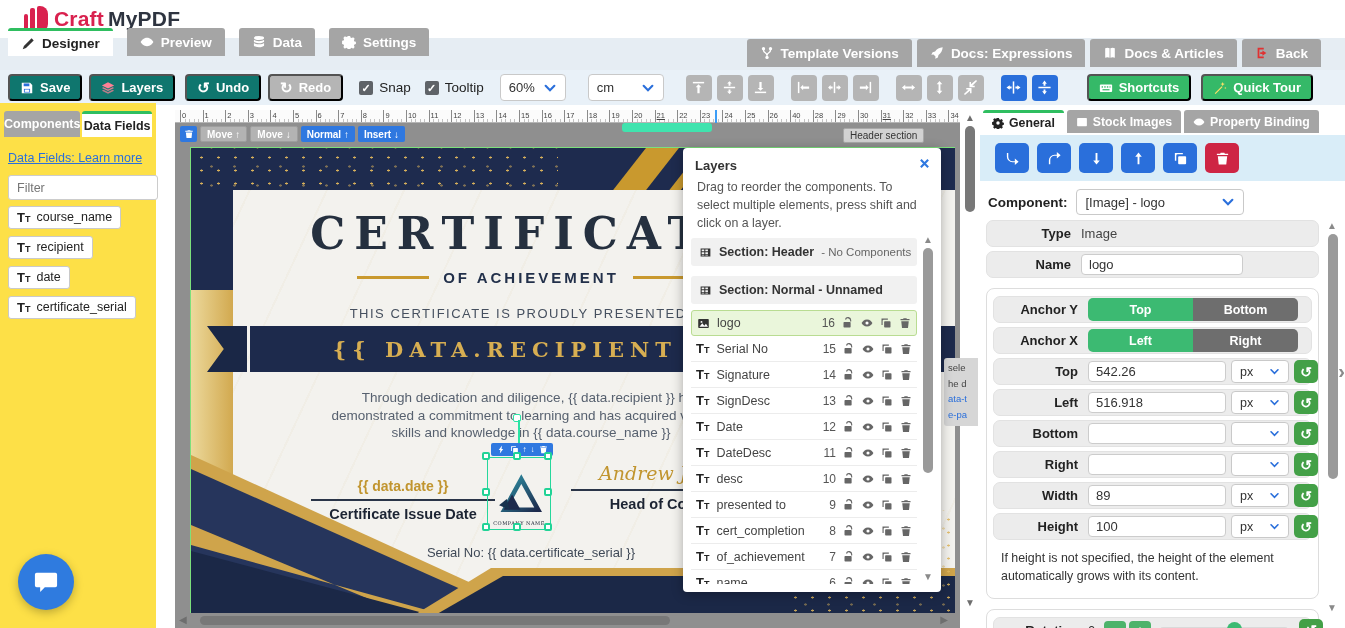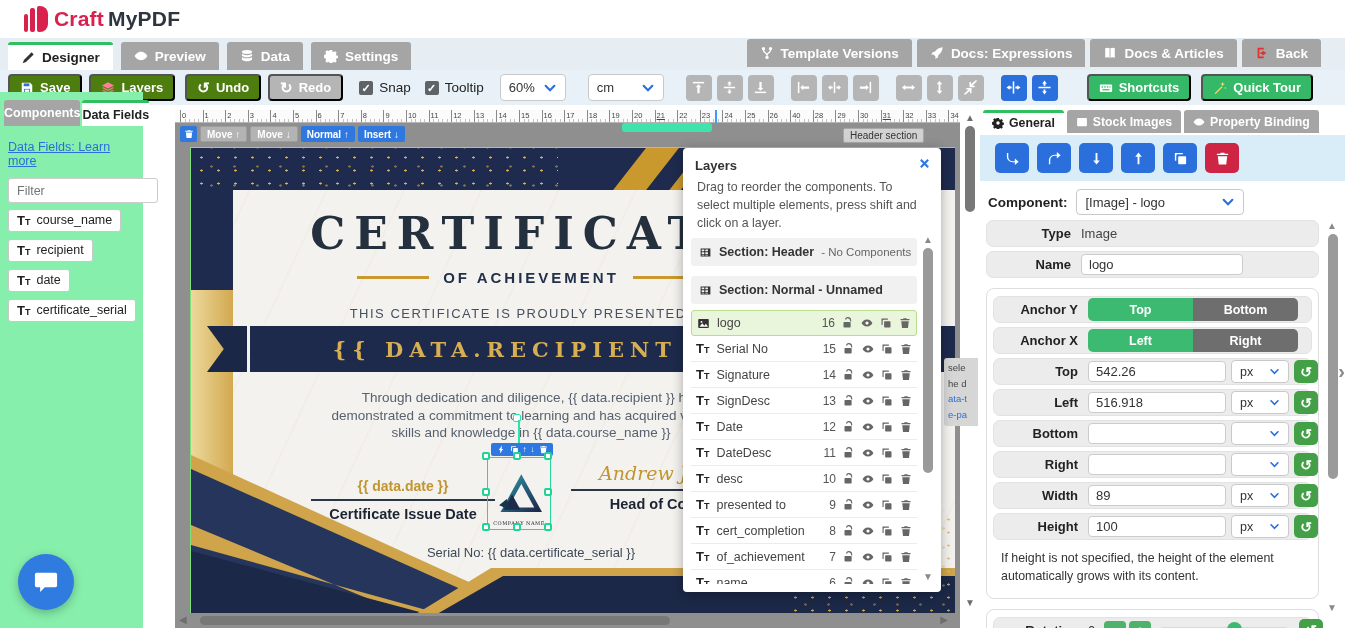--- a/index.html
+++ b/index.html
@@ -8,41 +8,41 @@
 #app{position:relative;width:1345px;height:628px;background:#fff;overflow:hidden}
 .icon{display:inline-flex;align-items:center;justify-content:center;line-height:0}
 
 .topbar{position:absolute;left:0;top:0;right:0;height:38px;background:#fff}
 .brand{position:absolute;left:24px;top:6px;display:flex;align-items:center;gap:4px;font-weight:bold;font-size:21px;letter-spacing:.2px}
 .brand .mark{display:flex;gap:2px;align-items:flex-end;margin-right:2px}
 .brand .mark i{display:block;background:#d9214e;border-radius:2px}
 .brand .a{color:#d9214e}.brand .b{color:#2e3440}
 
 .navrow{position:absolute;top:38px;left:0;right:0;height:32px;background:#e6edf3}
-.tabs-left{position:absolute;left:8px;bottom:0;display:flex;gap:8px;align-items:flex-end}
+.tabs-left{position:absolute;left:8px;bottom:14px;display:flex;gap:14px;align-items:flex-end}
 .tabs-right{position:absolute;right:24px;bottom:3px;display:flex;gap:5px;align-items:flex-end}
 .tab{height:28px;padding:0 13px;display:flex;align-items:center;gap:7px;background:#a5a5a5;color:#fff;font-weight:bold;font-size:13.5px;border-radius:3px 3px 0 0;white-space:nowrap}
 .tab .icon{color:#fff}
 .tab.active{background:#fff;color:#222;border-top:3px solid #2fbe60}
 .tab.active .icon{color:#333}
 
 .toolrow{position:absolute;top:70px;left:0;right:0;height:35px;background:#e9f1f8;display:flex;align-items:center;padding-left:8px}
 .btn{display:inline-flex;align-items:center;gap:6px;padding:0 10px;height:27px;border-radius:4px;font-weight:bold;font-size:13px;white-space:nowrap}
-.btn-blue{background:#4d7c0f;color:#fff}
+.btn-blue{background:#0f766e;color:#fff}
 .btn-gray{background:#b5b5b5;color:#fff}
 .btn-green{background:#35b968;color:#fff}
 .chkwrap{display:flex;align-items:center;gap:6px;font-size:13.5px;color:#222}
 .chk{width:14px;height:14px;background:#5f6368;border-radius:2px;color:#fff;font-size:11px;line-height:14px;text-align:center;font-weight:bold}
 .select{background:#fff;border:1px solid #c9c9c9;border-radius:4px;height:27px;display:inline-flex;align-items:center;justify-content:space-between;padding:0 8px;color:#333;font-size:13px}
 .select .icon{color:#2a6fdb}
 .alignbtn{width:26px;height:26px;border-radius:4px;background:#b5b5b5;color:#fff;display:inline-flex;align-items:center;justify-content:center;margin-right:5px}
 .alignbtn.blue{background:#2a6fdb}
 .tool-right{position:absolute;right:32px;top:74px;display:flex;gap:10px}
 
-.sidebar{position:absolute;top:92px;left:0;width:143px;bottom:0;background:#86efac}
+.sidebar{position:absolute;top:103px;left:0;width:156px;bottom:0;background:#fde047}
 .side-tabs{display:flex;gap:2px;padding:8px 4px 0;align-items:flex-end}
 .side-tab{flex:1;height:26px;display:flex;align-items:center;justify-content:center;background:#a5a5a5;color:#fff;font-weight:bold;font-size:12.5px;border-radius:3px 3px 0 0;white-space:nowrap}
 .side-tab.active{background:#fff;color:#222;border-top:3px solid #2fbe60}
 .learn{color:#2a6fdb;font-size:12.5px;margin:14px 8px 10px;display:block}
 .filter{margin:0 8px;width:150px;height:25px;border:1px solid #ccc;border-radius:3px;padding:0 8px;font-size:12.5px;background:#fff;color:#555}
 .fields{padding:6px 8px}
 .field-chip{display:inline-flex;align-items:center;gap:6px;background:#fff;border:1px solid #c9c9c9;border-radius:3px;padding:3px 8px 4px;font-size:12.5px;color:#222;margin:0 0 7px}
 .tt{font-weight:bold;font-size:13px;color:#222;line-height:1}
 .tt small{font-size:9px;font-weight:bold}
 

